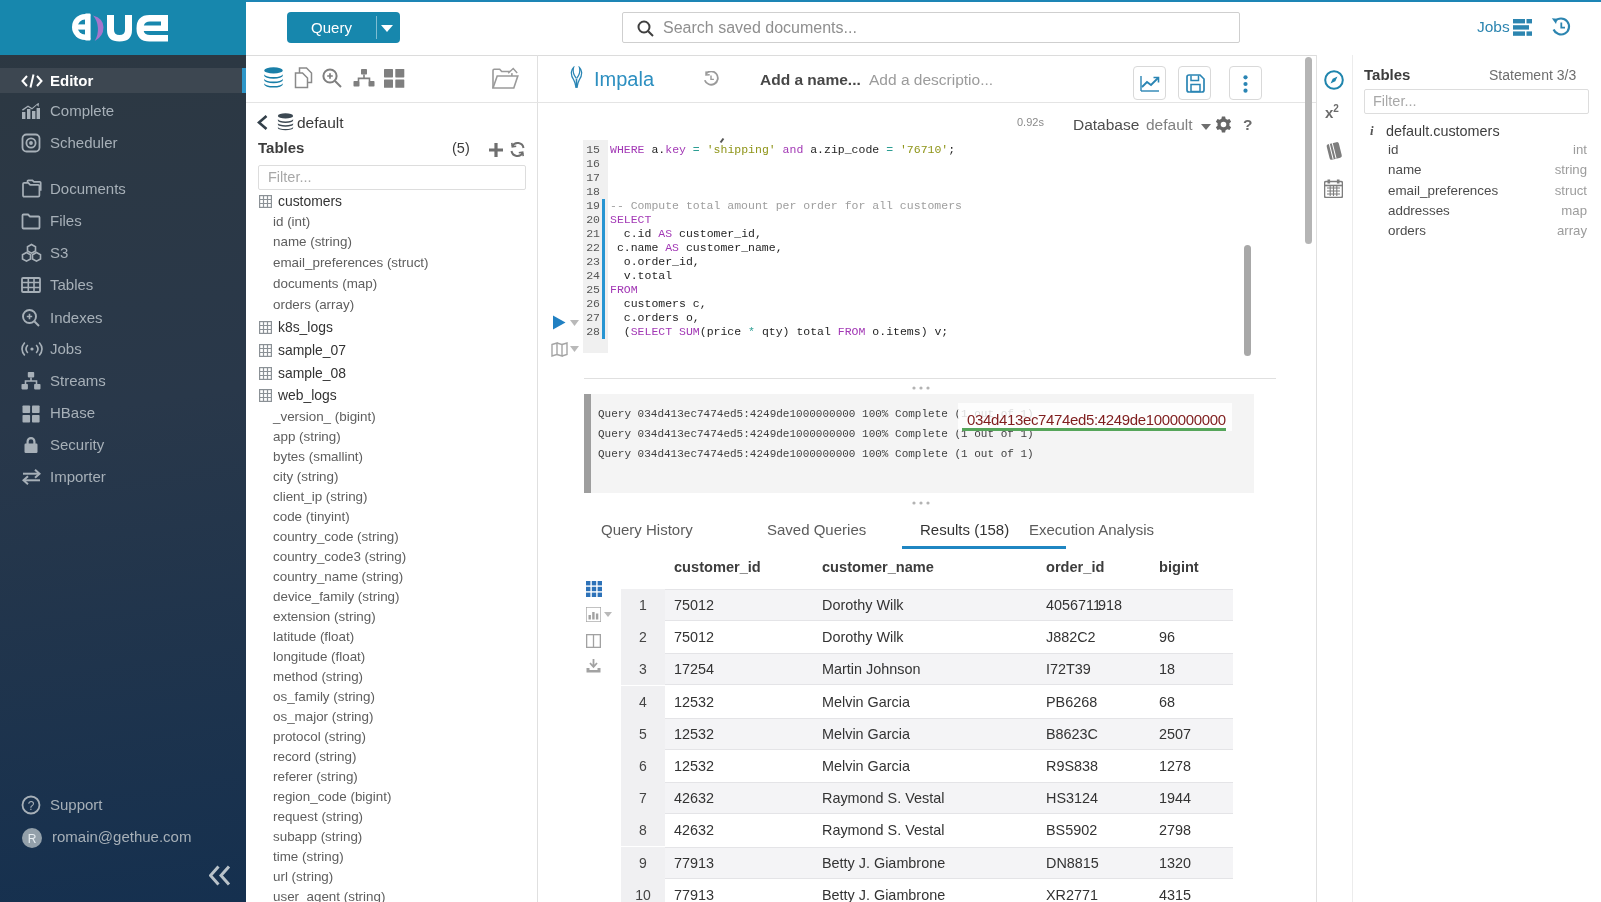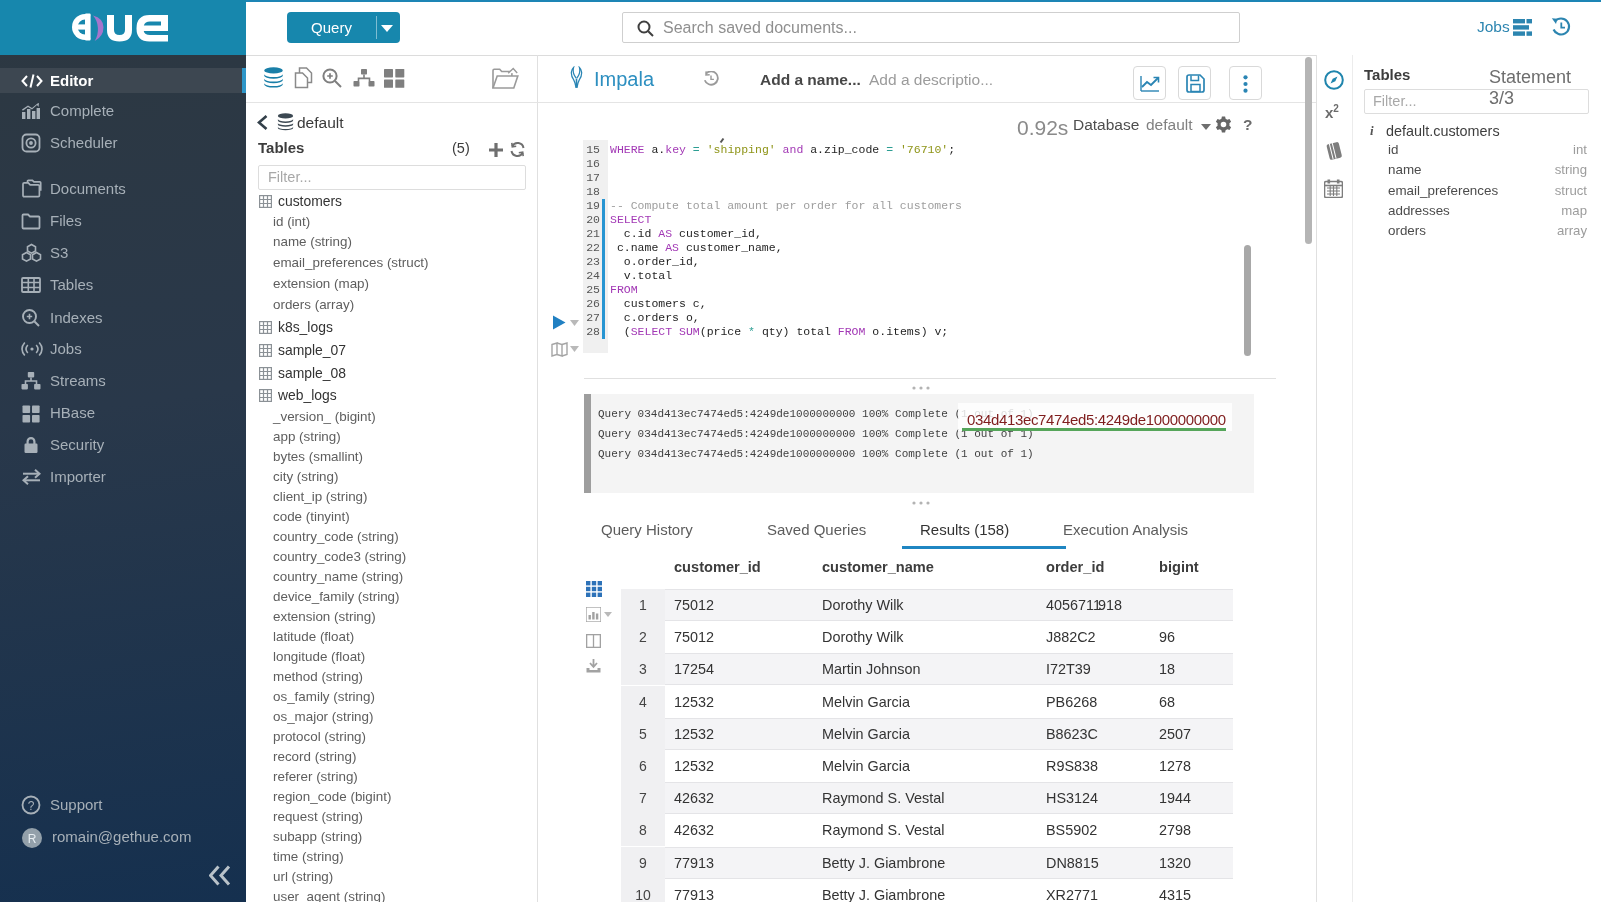--- a/index.html
+++ b/index.html
@@ -322,21 +322,21 @@
 <svg class="a" style="left:259px;top:195px" width="13" height="13" viewBox="0 0 13 13">
     <g stroke="#8b9196" stroke-width="1.2" fill="none">
       <rect x="0.6" y="0.6" width="11.8" height="11.8"></rect>
       <path d="M0.6 4.5 H12.4 M0.6 8.5 H12.4 M4.5 0.6 V12.4 M8.5 0.6 V12.4"></path>
     </g>
   </svg>
 <span class="a trow" style="top:193px">customers</span>
 <span class="a tcol" style="top:214px">id (int)</span>
 <span class="a tcol" style="top:234px">name (string)</span>
 <span class="a tcol" style="top:255px">email_preferences (struct)</span>
-<span class="a tcol" style="top:276px">extension (map)</span>
+<span class="a tcol" style="top:276px">documents (map)</span>
 <span class="a tcol" style="top:297px">orders (array)</span>
 <svg class="a" style="left:259px;top:321px" width="13" height="13" viewBox="0 0 13 13">
     <g stroke="#8b9196" stroke-width="1.2" fill="none">
       <rect x="0.6" y="0.6" width="11.8" height="11.8"></rect>
       <path d="M0.6 4.5 H12.4 M0.6 8.5 H12.4 M4.5 0.6 V12.4 M8.5 0.6 V12.4"></path>
     </g>
   </svg>
 <span class="a trow" style="top:319px">k8s_logs</span>
 <svg class="a" style="left:259px;top:344px" width="13" height="13" viewBox="0 0 13 13">
     <g stroke="#8b9196" stroke-width="1.2" fill="none">
@@ -424,21 +424,21 @@
 <div class="a btn" style="left:1229px">
 <svg class="a" style="left:13px;top:8px" width="5" height="18" viewBox="0 0 5 18">
       <g fill="#2a85b4">
         <circle cx="2.5" cy="2.3" r="2.1"></circle>
         <circle cx="2.5" cy="9" r="2.1"></circle>
         <circle cx="2.5" cy="15.7" r="2.1"></circle>
       </g>
     </svg>
 </div>
 
-<span class="a" style="left:1017px;top:116px;font-size:21px;color:#8a8a8a">0.92s</span>
+<span class="a" style="left:1017px;top:116px;font-size:11px;color:#8a8a8a">0.92s</span>
 <span class="a" style="left:1073px;top:116px;font-size:15.5px;color:#4e4e4e">Database</span>
 <span class="a" style="left:1146px;top:116px;font-size:15.5px;color:#818181">default</span>
 <svg class="a" style="left:1201px;top:124px" width="10" height="6" viewBox="0 0 10 6">
     <path d="M0 0 H10 L5 6 Z" fill="#6f6f6f"></path>
   </svg>
 <svg class="a" style="left:1215px;top:116px" width="17" height="17" viewBox="0 0 17 17">
     <path fill="#666" d="M6.9 0.5 H10.1 L10.6 2.7 A6 6 0 0 1 12.3 3.7 L14.5 3 L16.1 5.8 L14.4 7.3 A6 6 0 0 1 14.4 9.7 L16.1 11.2 L14.5 14 L12.3 13.3 A6 6 0 0 1 10.6 14.3 L10.1 16.5 H6.9 L6.4 14.3 A6 6 0 0 1 4.7 13.3 L2.5 14 L0.9 11.2 L2.6 9.7 A6 6 0 0 1 2.6 7.3 L0.9 5.8 L2.5 3 L4.7 3.7 A6 6 0 0 1 6.4 2.7 Z M8.5 5.7 A2.8 2.8 0 1 0 8.5 11.3 A2.8 2.8 0 0 0 8.5 5.7 Z"></path>
   </svg>
 <span class="a" style="left:1243px;top:116px;font-size:15.5px;font-weight:bold;color:#6b6b6b">?</span>
 
@@ -507,21 +507,21 @@
     <g fill="#b3b3b3">
       <circle cx="2" cy="2" r="1.6"></circle>
       <circle cx="9" cy="2" r="1.6"></circle>
       <circle cx="16" cy="2" r="1.6"></circle>
     </g>
   </svg>
 
 <span class="a tab" style="left:601px">Query History</span>
 <span class="a tab" style="left:767px">Saved Queries</span>
 <span class="a tab" style="left:920px;color:#333">Results (158)</span>
-<span class="a tab" style="left:1063px">Execution Analysis</span>
+<span class="a tab" style="left:1029px">Execution Analysis</span>
 <div class="a" style="left:902px;top:546px;width:164px;height:3px;background:#1f86c2"></div>
 
 <svg class="a" style="left:586px;top:581px" width="16" height="16" viewBox="0 0 16 16">
     <g fill="#2d72b8">
       <rect x="0" y="0" width="4.4" height="4.4"></rect>
       <rect x="5.8" y="0" width="4.4" height="4.4"></rect>
       <rect x="11.6" y="0" width="4.4" height="4.4"></rect>
       <rect x="0" y="5.8" width="4.4" height="4.4"></rect>
       <rect x="5.8" y="5.8" width="4.4" height="4.4"></rect>
       <rect x="11.6" y="5.8" width="4.4" height="4.4"></rect>
@@ -631,21 +631,21 @@
 <svg class="a" style="left:1324px;top:179px" width="19" height="19" viewBox="0 0 19 19">
     <g fill="#7d7d7d">
       <rect x="0.5" y="2.5" width="18" height="16" rx="1.5" fill="none" stroke="#7d7d7d" stroke-width="1.6"></rect>
       <path d="M0.5 6.5 H18.5" stroke="#7d7d7d" stroke-width="1.6"></path>
       <rect x="3.5" y="0.5" width="2.6" height="4"></rect>
       <rect x="12.9" y="0.5" width="2.6" height="4"></rect>
       <path d="M3 9 H16 M3 12 H16 M3 15 H16 M6.2 7 V17 M9.5 7 V17 M12.8 7 V17" stroke="#7d7d7d" stroke-width="1.1"></path>
     </g>
   </svg>
 <span class="a" style="left:1364px;top:66px;font-size:15px;font-weight:bold;color:#3c3c3c">Tables</span>
-<span class="a" style="left:1489px;top:67px;font-size:18px;color:#6e6e6e">Statement 3/3</span>
+<span class="a" style="left:1489px;top:67px;font-size:14px;color:#6e6e6e">Statement 3/3</span>
 <div class="a" style="left:1364px;top:89px;width:225px;height:25px;border:1px solid #ddd;border-radius:2px">
 <span class="a" style="left:8px;top:3px;font-size:14.5px;color:#a8a8a8">Filter...</span>
 </div>
 <span class="a" style="left:1370px;top:123px;font-size:13px;font-weight:bold;color:#555;font-family:'Liberation Serif',serif;font-style:italic">i</span>
 <span class="a" style="left:1386px;top:123px;font-size:14.4px;color:#3e3e3e">default.customers</span>
 <span class="a rcol" style="top:142px">id</span>
 <span class="a rtyp" style="top:142px">int</span>
 <span class="a rcol" style="top:162px">name</span>
 <span class="a rtyp" style="top:162px">string</span>
 <span class="a rcol" style="top:183px">email_preferences</span>

